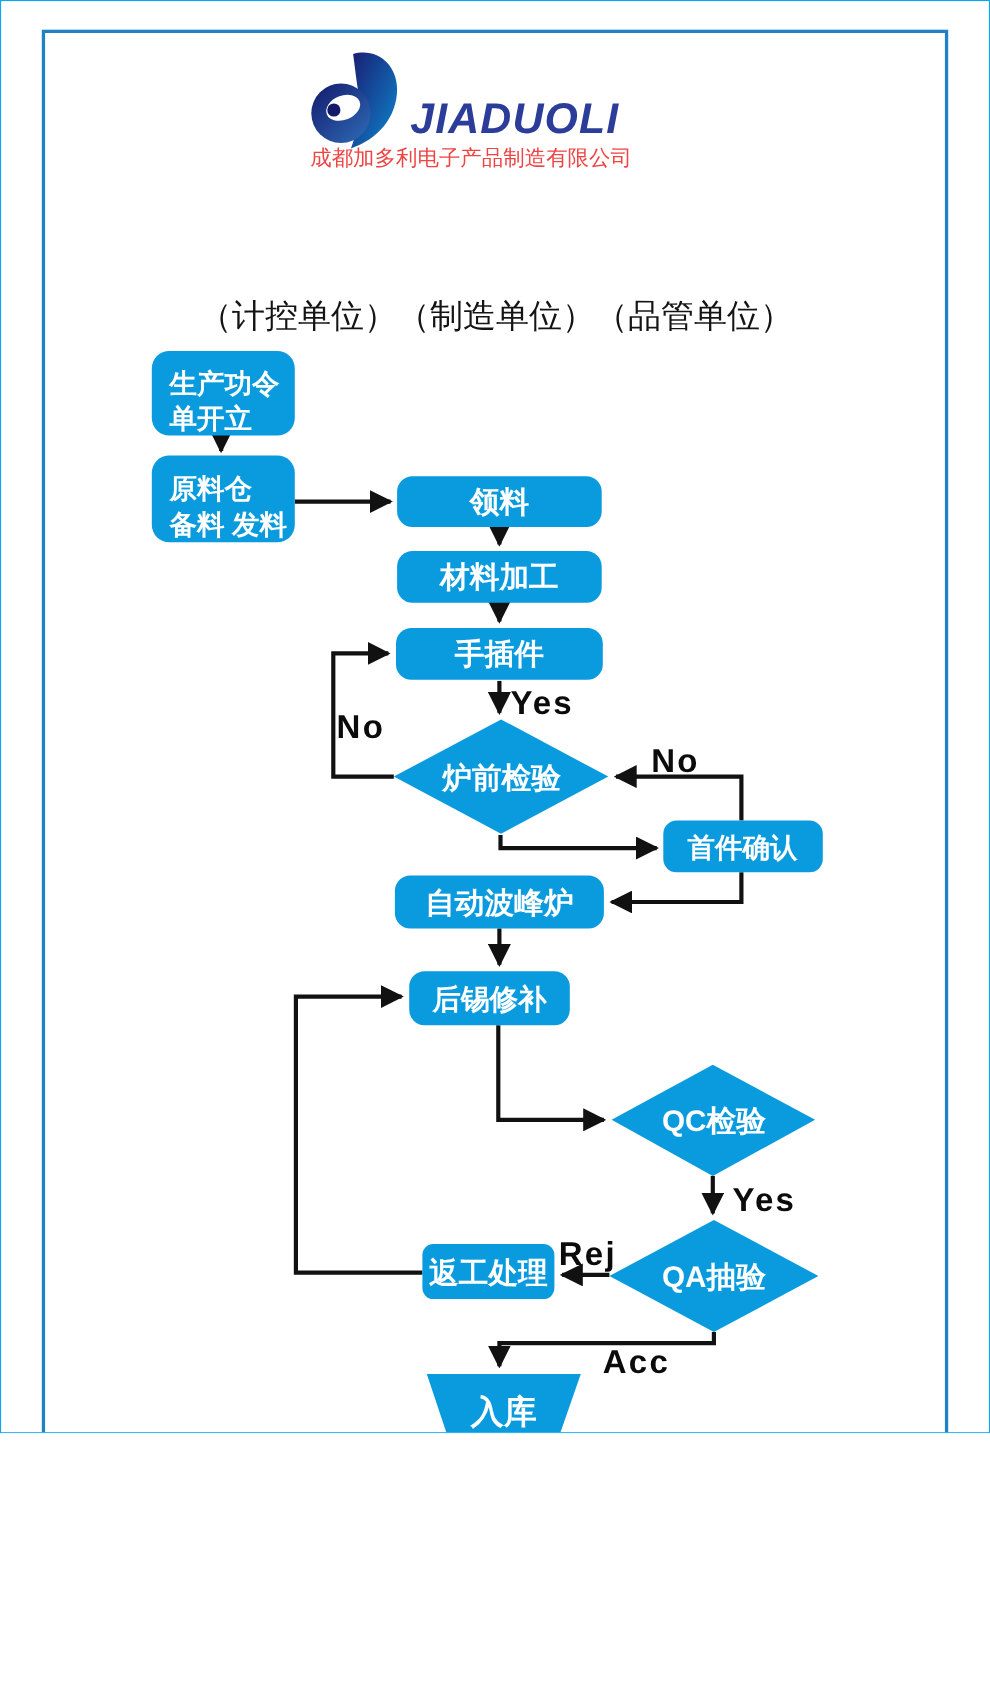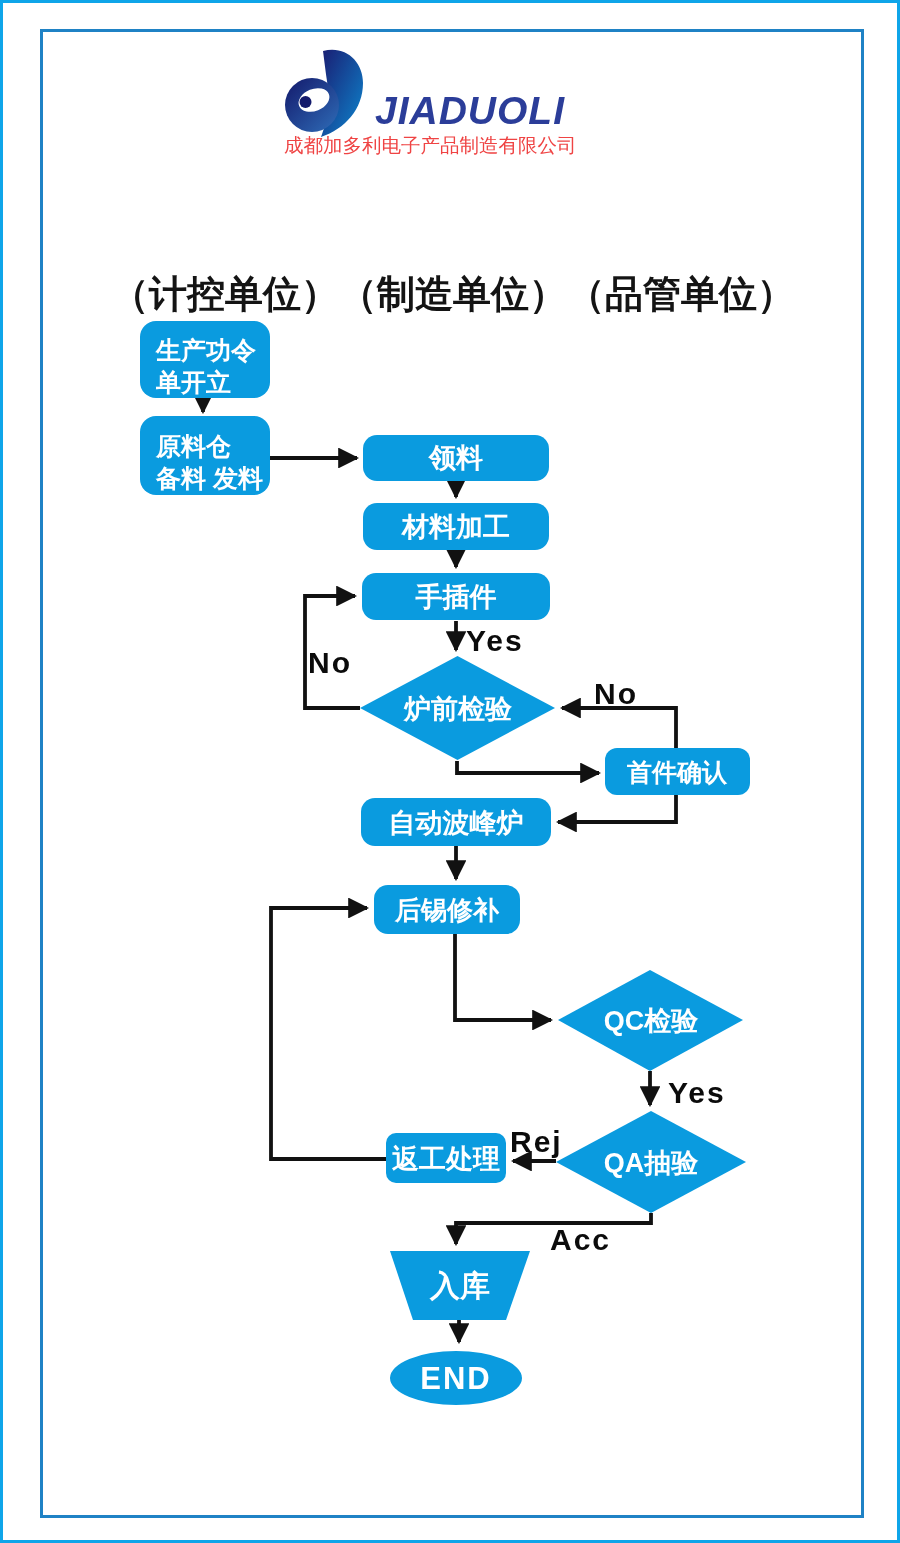--- a/index.html
+++ b/index.html
@@ -1,18 +1,18 @@
 <!DOCTYPE html>
 <html><head>
 <meta charset="utf-8">
 <style>
   html,body{margin:0;padding:0;background:#ffffff;}
   .canvas{
-    position:relative;width:900px;height:1543px;background:#ffffff;
-    border:3px solid #0ea5e9;box-sizing:border-box;overflow:hidden;
+    position:relative;width:900px;height:1303px;background:#ffffff;
+    border:1px solid #0ea5e9;box-sizing:border-box;overflow:hidden;
     font-family:"Liberation Sans",sans-serif;
   }
   .frame{
     position:absolute;left:37px;top:26px;width:818px;height:1483px;
     border:3px solid #1f82c5;
   }
   .logo-mark{position:absolute;left:280px;top:44px;}
   .logo-word{
     position:absolute;left:372px;top:86px;
     font-size:39px;font-weight:bold;font-style:italic;
@@ -21,21 +21,21 @@
   .company{
     position:absolute;left:281px;top:129px;
     font-size:19.5px;color:#ef4444;letter-spacing:0px;white-space:nowrap;
   }
   .title{
     position:absolute;left:0;top:176px;width:900px;text-align:center;
     font-size:81px;font-weight:bold;color:#0c9ee3;letter-spacing:3px;white-space:nowrap;
   }
   .subtitle{
     position:absolute;left:0;top:266px;width:900px;text-align:center;
-    font-size:38px;font-weight:bold;color:#141414;white-space:nowrap;
+    font-size:30px;font-weight:normal;color:#141414;white-space:nowrap;
   }
   svg.flow{position:absolute;left:0;top:0;}
   .node{fill:#0a9bdf;}
   .ln{fill:none;stroke:#111111;stroke-width:3.8px;}
   .ntext{
     fill:#ffffff;font-weight:bold;
     font-family:"Liberation Sans",sans-serif;
   }
   .lbl{
     fill:#0b0b0b;font-weight:bold;font-size:30px;letter-spacing:2px;

